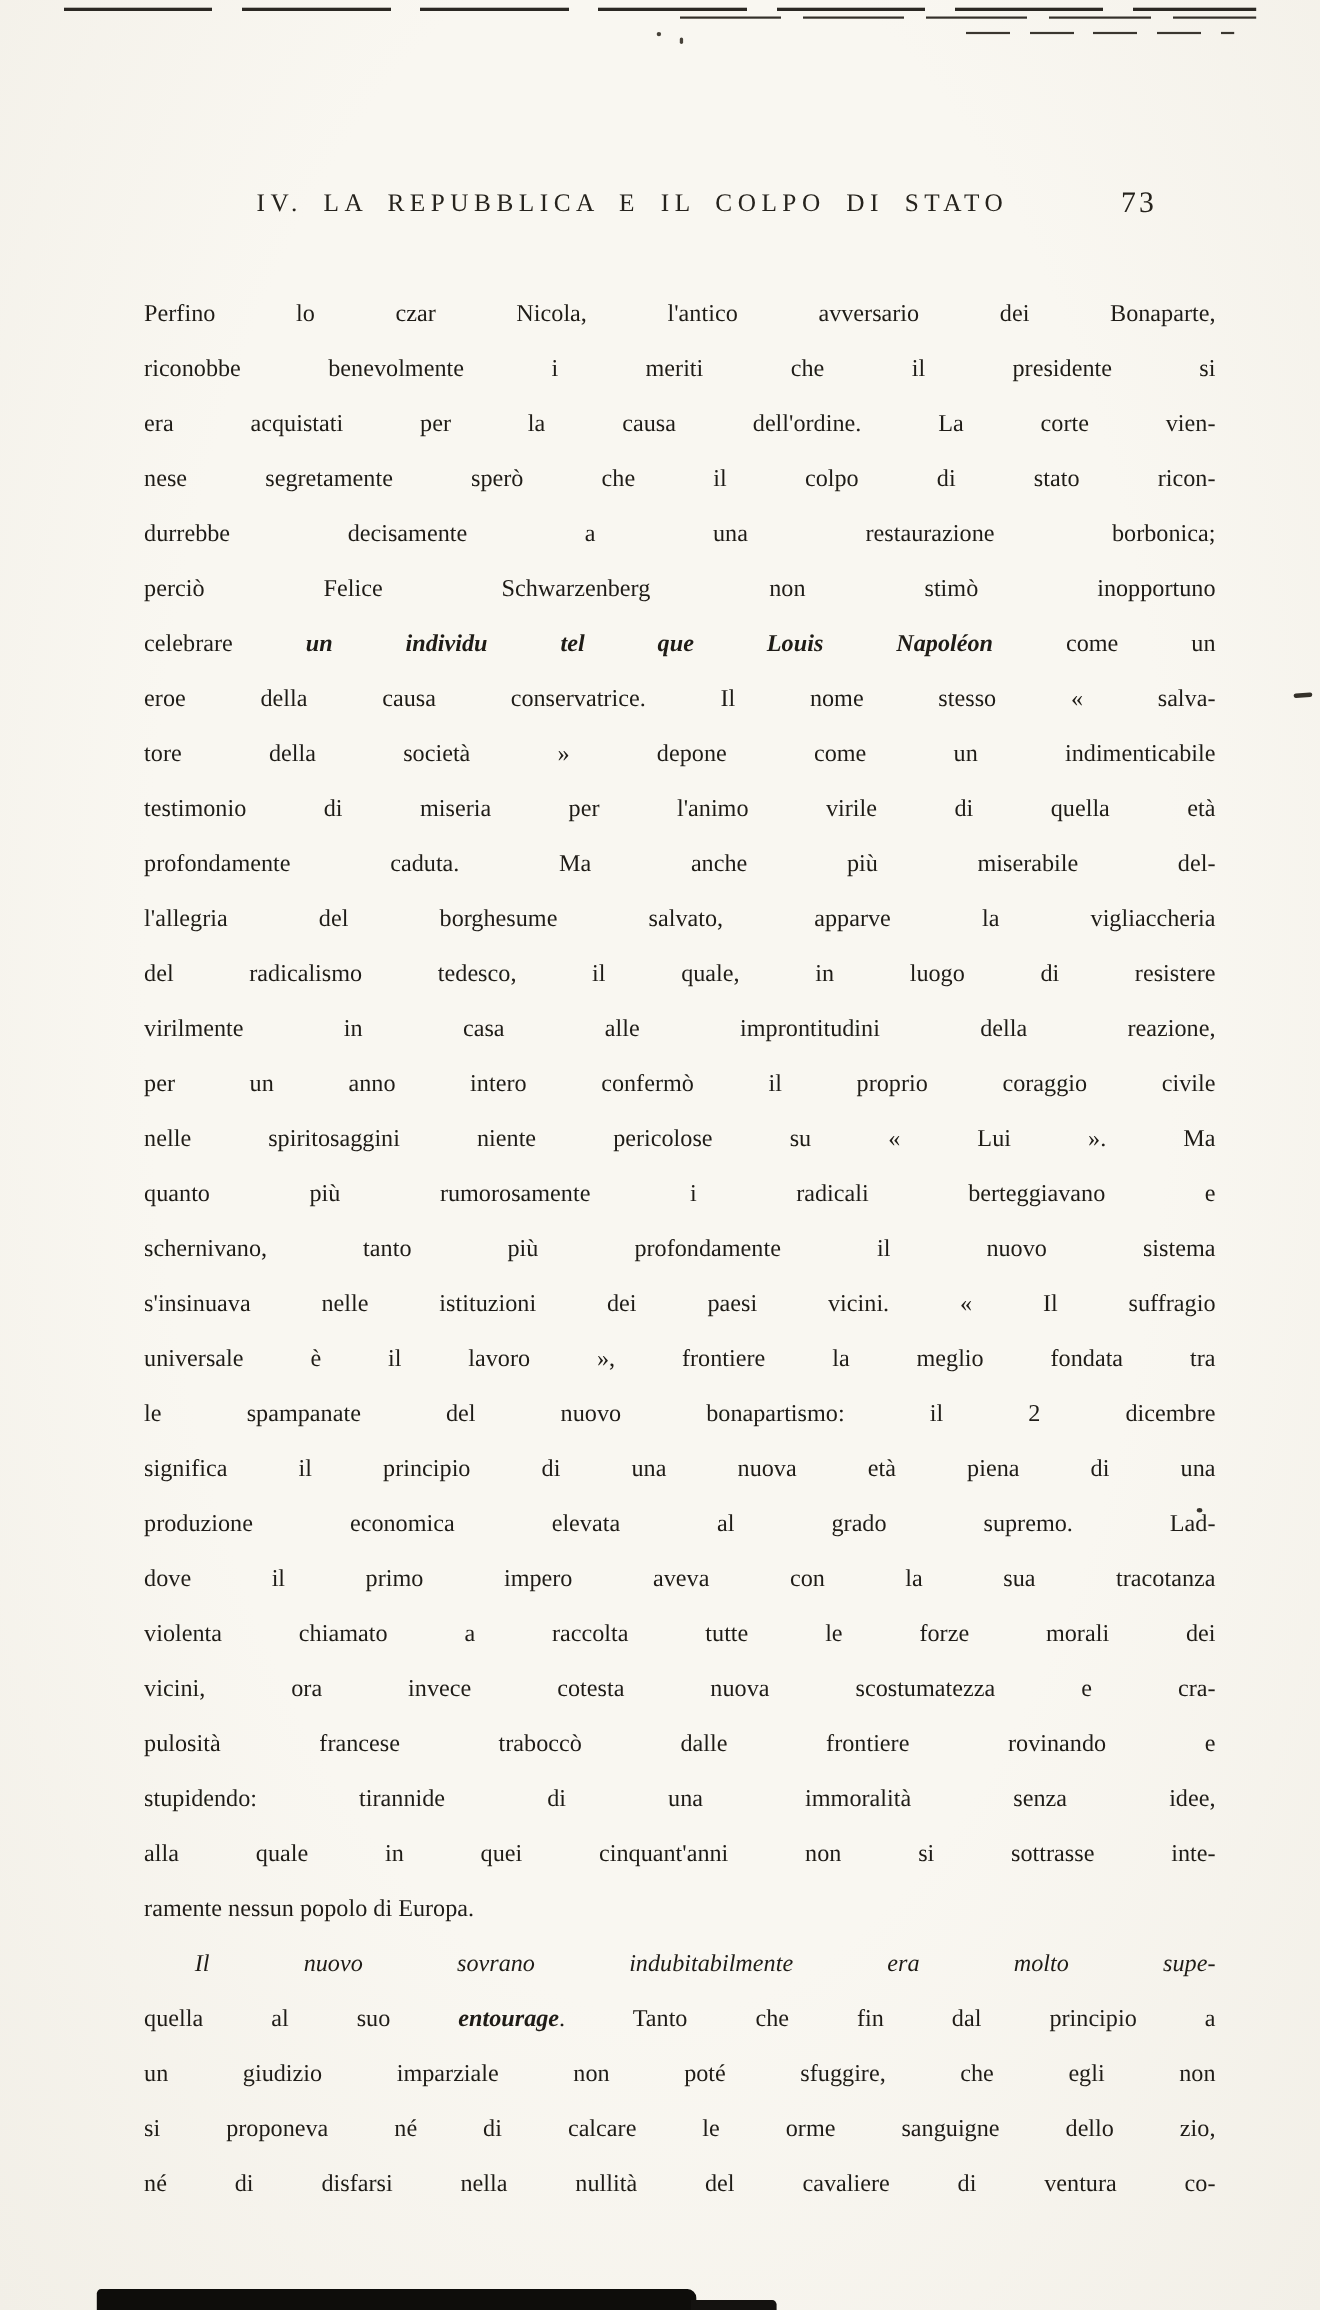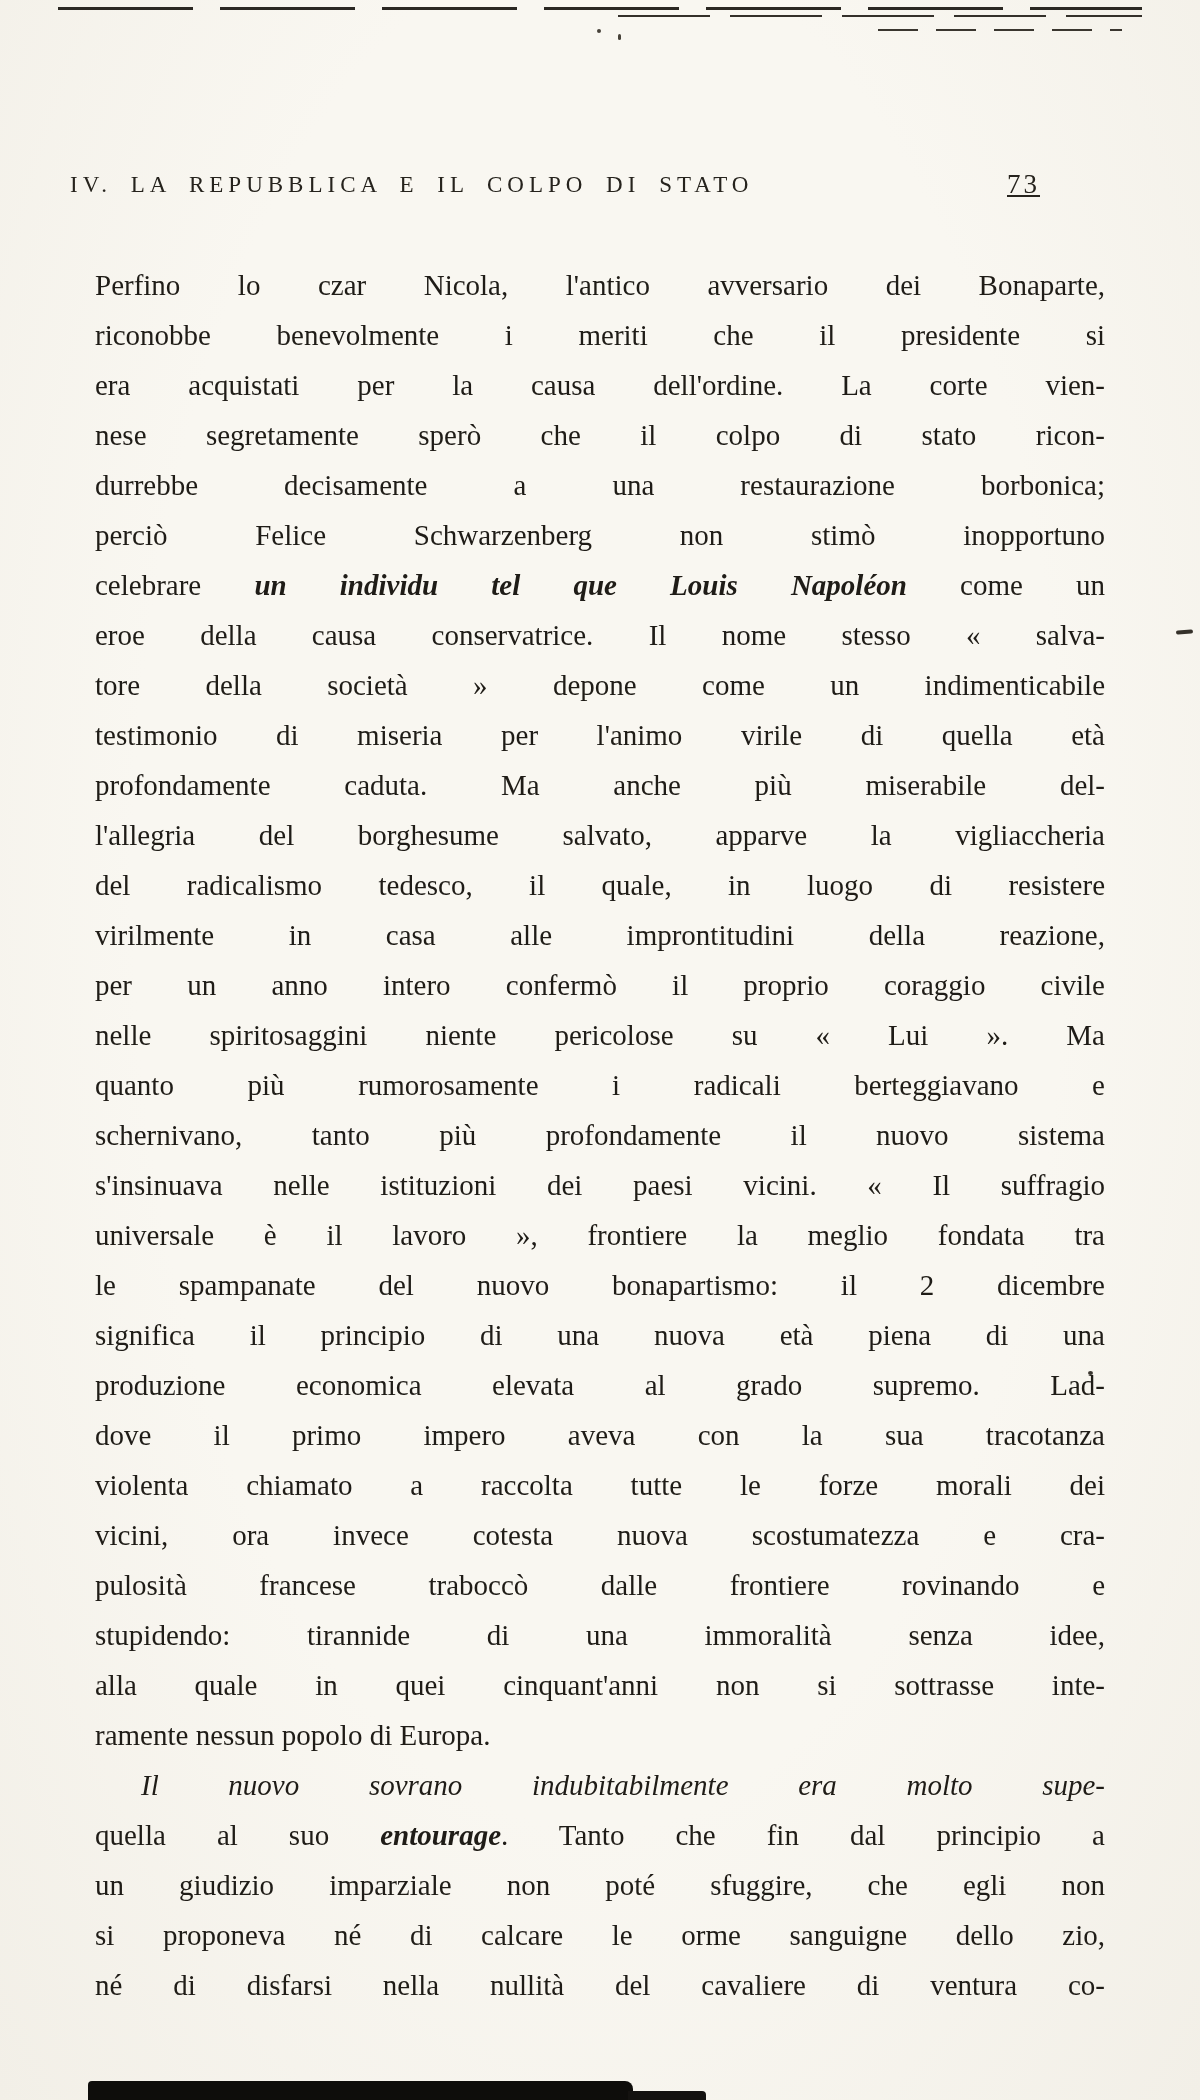--- a/index.html
+++ b/index.html
@@ -42,49 +42,50 @@
   .bottom-bar-tail {
     bottom: 0; left: 628px; width: 78px; height: 9px;
     background: #141210;
     border-radius: 0 4px 0 0;
   }
 
   
   .header {
     position: absolute;
     top: 172px; left: 70px; width: 1010px; height: 36px;
+    text-align: center;
   }
   .header-title {
     font-size: 23px;
     letter-spacing: 5px;
     word-spacing: 8px;
     color: #26231d;
     white-space: nowrap;
   }
   .page-number {
     position: absolute;
-    right: 40px; top: -3px;
+    right: 28px; top: -3px;
     font-size: 27px;
     letter-spacing: 3px;
     color: #26231d;
-    text-decoration: underline;
   }
 
   
   .text-block {
     position: absolute;
     top: 260px; left: 95px; width: 1010px;
   }
   .line {
     height: 50px;
     line-height: 50px;
-    font-size: 29px;
+    font-size: 22px;
     text-align: justify;
     text-align-last: justify;
     color: #1f1c17;
+    margin-left: 36px;
   }
   .line.short { text-align-last: left; }
   .line.indent { text-indent: 46px; font-style: italic; }
   .line em { font-style: italic; font-weight: bold; }
 </style>
 </head>
 <body>
 
 <div class="page">
 

